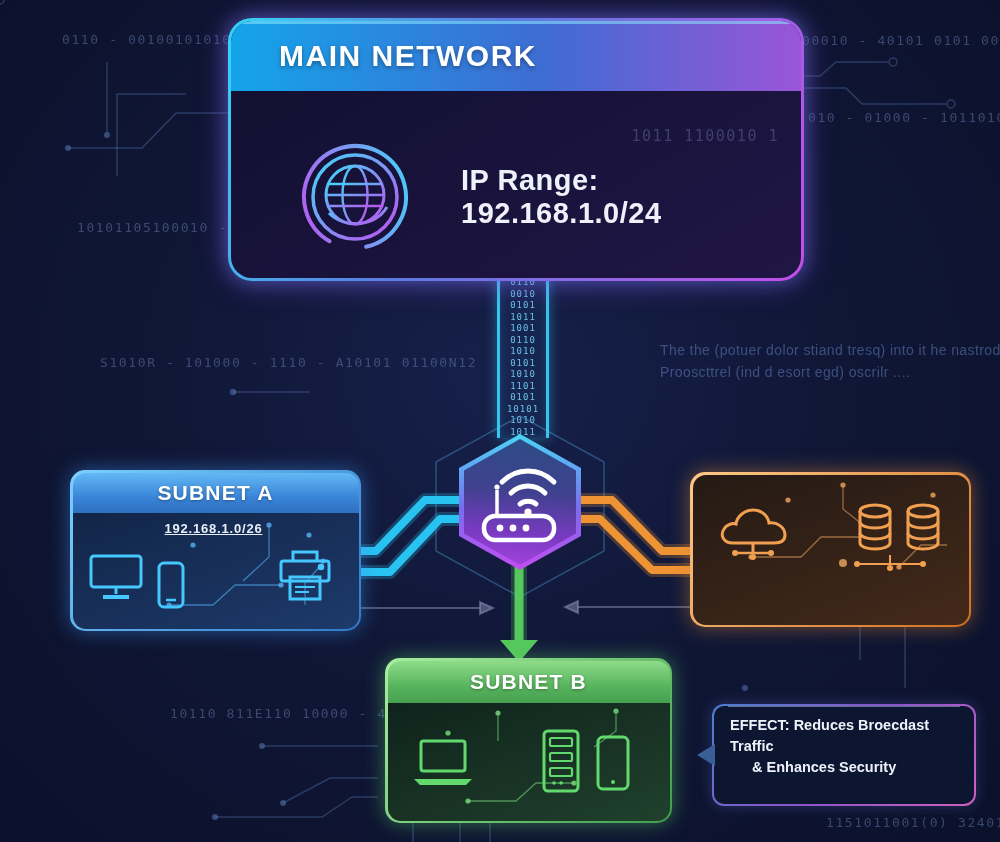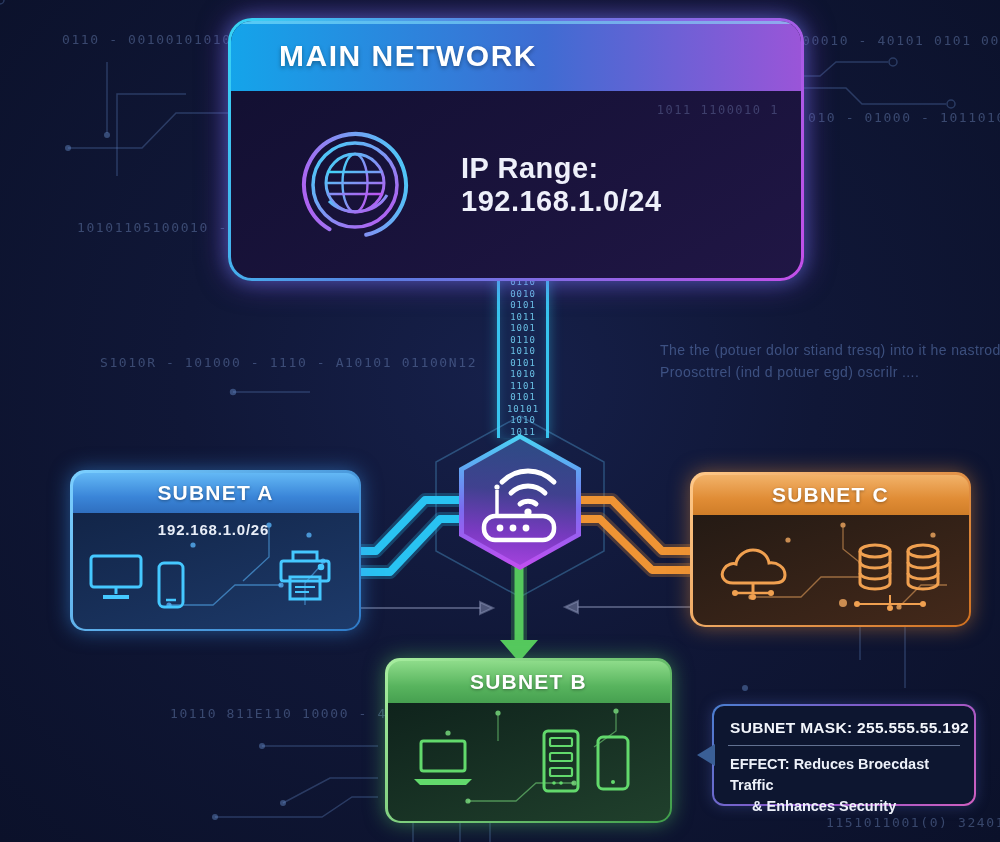--- a/index.html
+++ b/index.html
@@ -24,39 +24,39 @@
   
   .main-card{
     position:absolute;left:228px;top:18px;width:570px;height:257px;z-index:3;
     border-radius:24px;padding:3px;
     background:linear-gradient(115deg,#36d6f6 0%,#5a7ce0 40%,#c44fe9 100%);
     box-shadow:0 0 30px rgba(150,70,230,.55),0 0 18px rgba(50,190,245,.35);
   }
   .main-card-inner{
     width:100%;height:100%;border-radius:21px;overflow:hidden;
     background:linear-gradient(150deg,#110f30 0%,#201645 100%);
-    display:flex;flex-direction:column;
+    display:flex;flex-direction:column;gap:24px;
   }
   .main-header{
     height:70px;flex:0 0 70px;display:flex;align-items:center;padding-left:48px;
     background:linear-gradient(90deg,#14a4ea 0%,#3f6cd2 55%,#9a55d8 100%);
     box-shadow:inset 0 3px 0 rgba(140,235,255,.55);
   }
   .main-title{
     color:#fff;font-size:30px;font-weight:bold;letter-spacing:1.5px;
     text-shadow:0 2px 4px rgba(0,0,0,.35);
   }
   .main-body{position:relative;flex:1;display:flex;align-items:center;}
   .globe-wrap{margin-left:68px;flex:0 0 auto;}
   .ip-range{
     margin-left:50px;color:#eef0fa;font-size:29px;font-weight:600;letter-spacing:.5px;
   }
   .watermark{
     position:absolute;top:12px;right:22px;
-    font-family:"DejaVu Sans Mono",monospace;font-size:12px;letter-spacing:1.5px;
+    font-family:"DejaVu Sans Mono",monospace;font-size:15px;letter-spacing:1.5px;
     color:rgba(145,165,220,.30);
   }
   
   .trunk{
     position:absolute;left:497px;top:275px;width:46px;height:163px;z-index:1;
     border-left:3px solid #38c4ee;border-right:3px solid #38c4ee;
     background:rgba(24,46,92,.45);
     box-shadow:0 0 12px rgba(56,196,238,.45), inset 0 0 10px rgba(56,196,238,.2);
     display:flex;align-items:center;justify-content:center;overflow:hidden;
   }
@@ -87,21 +87,21 @@
     display:flex;flex-direction:column;
   }
   .card-header{
     display:flex;align-items:center;justify-content:center;
     color:#fff;font-weight:bold;font-size:21px;letter-spacing:1.2px;
     text-shadow:0 1px 3px rgba(0,0,0,.35);
   }
   .card-body{position:relative;flex:1;}
   .card-ip{
     position:absolute;top:8px;left:0;right:4px;text-align:center;
-    color:#e8eef8;font-size:15px;font-weight:bold;letter-spacing:.8px;z-index:2;
+    color:#e8eef8;font-size:13px;font-weight:bold;letter-spacing:.8px;z-index:2;text-decoration:underline;
   }
   .dev{position:absolute;z-index:2;}
   .decor{position:absolute;inset:0;z-index:1;}
   .card-a{left:70px;top:470px;width:286px;height:156px;
     background:linear-gradient(135deg,#7cd0ff,#2e7ac8);
     box-shadow:0 0 20px rgba(60,150,240,.5);}
   .card-a .card-header{height:40px;flex:0 0 40px;
     background:linear-gradient(180deg,#63b8f5 0%,#3a85d8 60%,#2f6fc0 100%);}
   .card-a .card-body{background:linear-gradient(160deg,#122548,#1d3a6a);}
   .card-c{left:690px;top:472px;width:276px;height:150px;
@@ -183,21 +183,21 @@
   </svg>
 
   <div class="bgtext" style="left:62px;top:32px">0110 - 0010010101011  01011</div>
   <div class="bgtext" style="left:802px;top:33px">00010 - 40101 0101 001A3</div>
   <div class="bgtext" style="left:808px;top:110px">010 - 01000 - 10110101 0011A4</div>
   <div class="bgtext" style="left:77px;top:220px">10101105100010 - 4110101011  0010</div>
   <div class="bgtext" style="left:100px;top:355px">S1010R - 101000 - 1110  - A10101 01100N12</div>
   <div class="bgtext" style="left:170px;top:706px">10110 811E110 10000 - 4010101001  1</div>
   <div class="bgtext" style="left:826px;top:815px">1151011001(0) 32401</div>
   <div class="gibberish" style="left:660px;top:340px">The the (potuer dolor stiand tresq) into it he nastrod</div>
-  <div class="gibberish" style="left:660px;top:362px">Prooscttrel (ind d potuer egd) oscrilr ....</div>
+  <div class="gibberish" style="left:660px;top:362px">Prooscttrel (ind d esort egd) oscrilr ....</div>
 
   <div class="trunk">
     <div class="trunk-binary">0110
 0010
 0101
 1011
 1001
 0110
 1010
 0101
@@ -335,23 +335,20 @@
             <line x1="18" y1="38" x2="38" y2="38" stroke-width="2.2"></line>
             <line x1="18" y1="43" x2="32" y2="43" stroke-width="2.2"></line>
           </svg>
         </span>
       </div>
     </div>
   </div>
 
   <div class="card card-c">
     <div class="card-inner">
-      <div class="card-header">
-        <span>SUBNET C</span>
-      </div>
       <div class="card-body">
         <svg class="decor" viewBox="0 0 276 108">
           <g stroke="#f0a860" stroke-width="1.3" fill="none" opacity=".55">
             <path d="M150,12 L150,34 L170,50"></path>
             <path d="M58,82 L108,82 L128,62 L168,62"></path>
             <path d="M206,92 L228,70 L254,70"></path>
           </g>
           <g fill="#f0a860" opacity=".8">
             <circle cx="150" cy="10" r="2.6"></circle>
               <circle cx="95" cy="25" r="2.6"></circle>
@@ -444,21 +441,20 @@
             <circle cx="17" cy="47" r="2" fill="currentColor" stroke="none"></circle>
           </svg>
         </span>
       </div>
     </div>
   </div>
 
   <div class="info-box">
     <div class="info-inner">
       <div class="info-pointer"></div>
-      <div class="info-row1">SUBNET MASK: 255.555.55.192</div>
       <div class="info-divider"></div>
       <div class="info-row2">
         <div>EFFECT: Reduces Broecdast Traffic</div>
         <div class="l2">&amp; Enhances Security</div>
       </div>
     </div>
   </div>
 
 </div>
 

